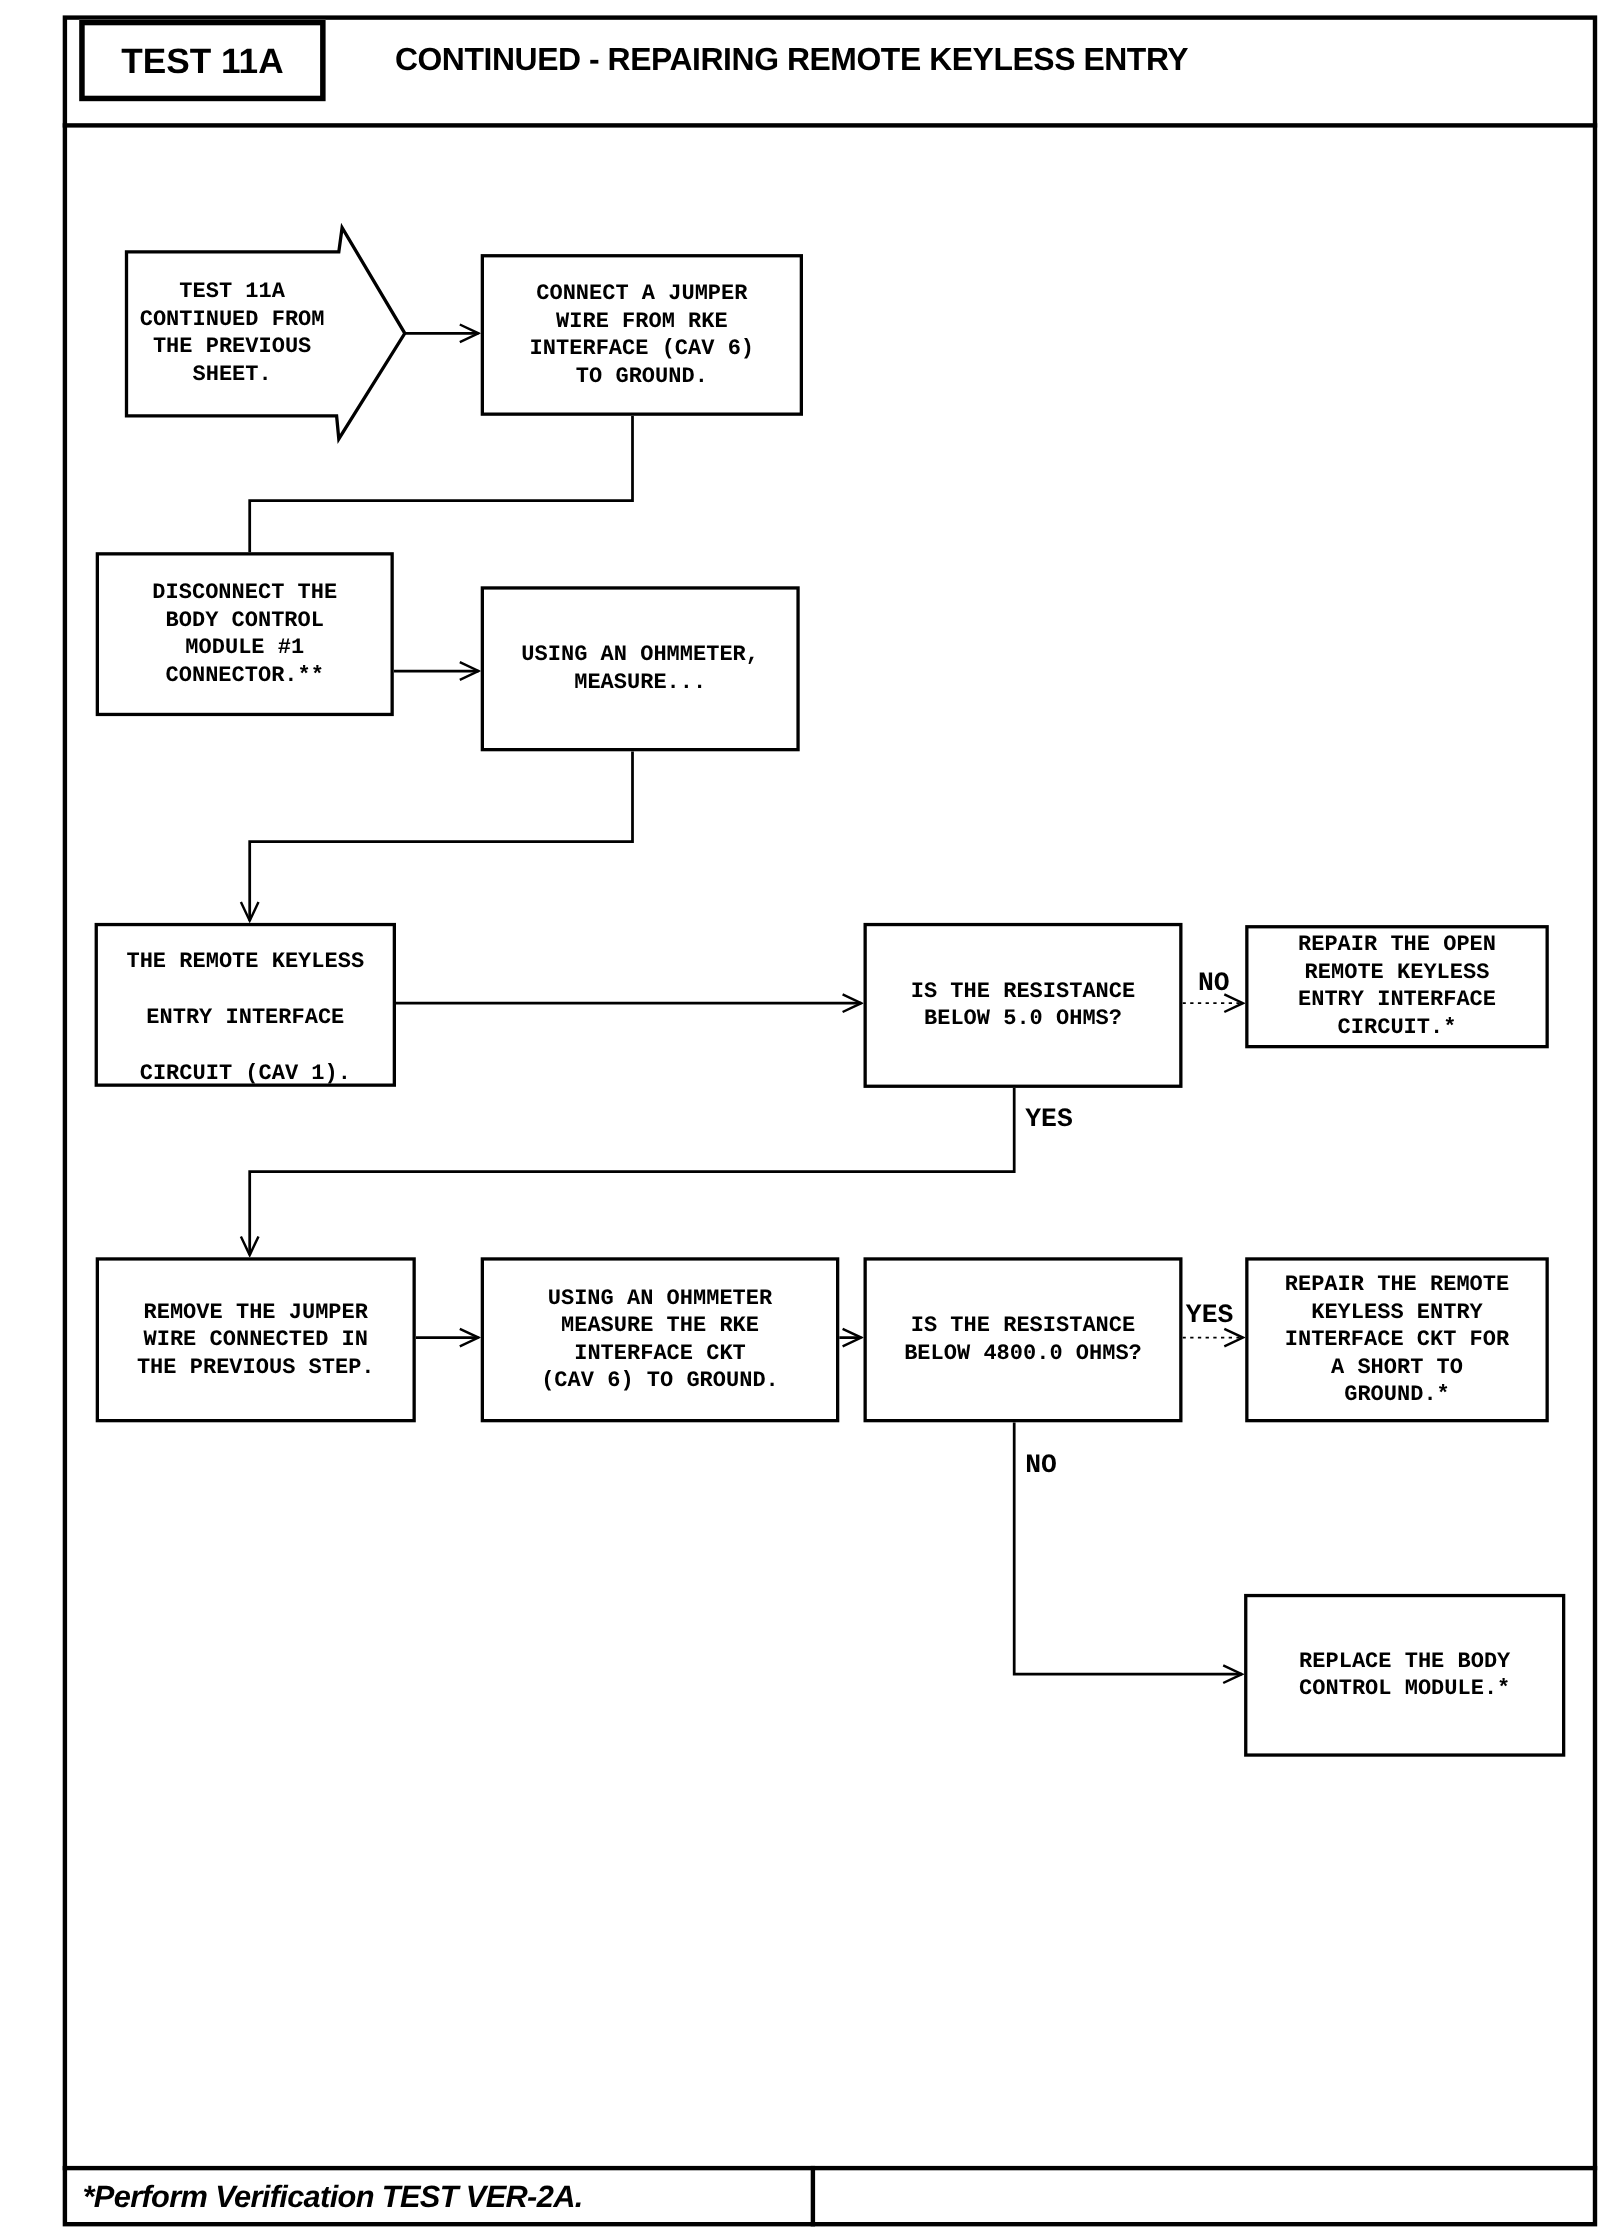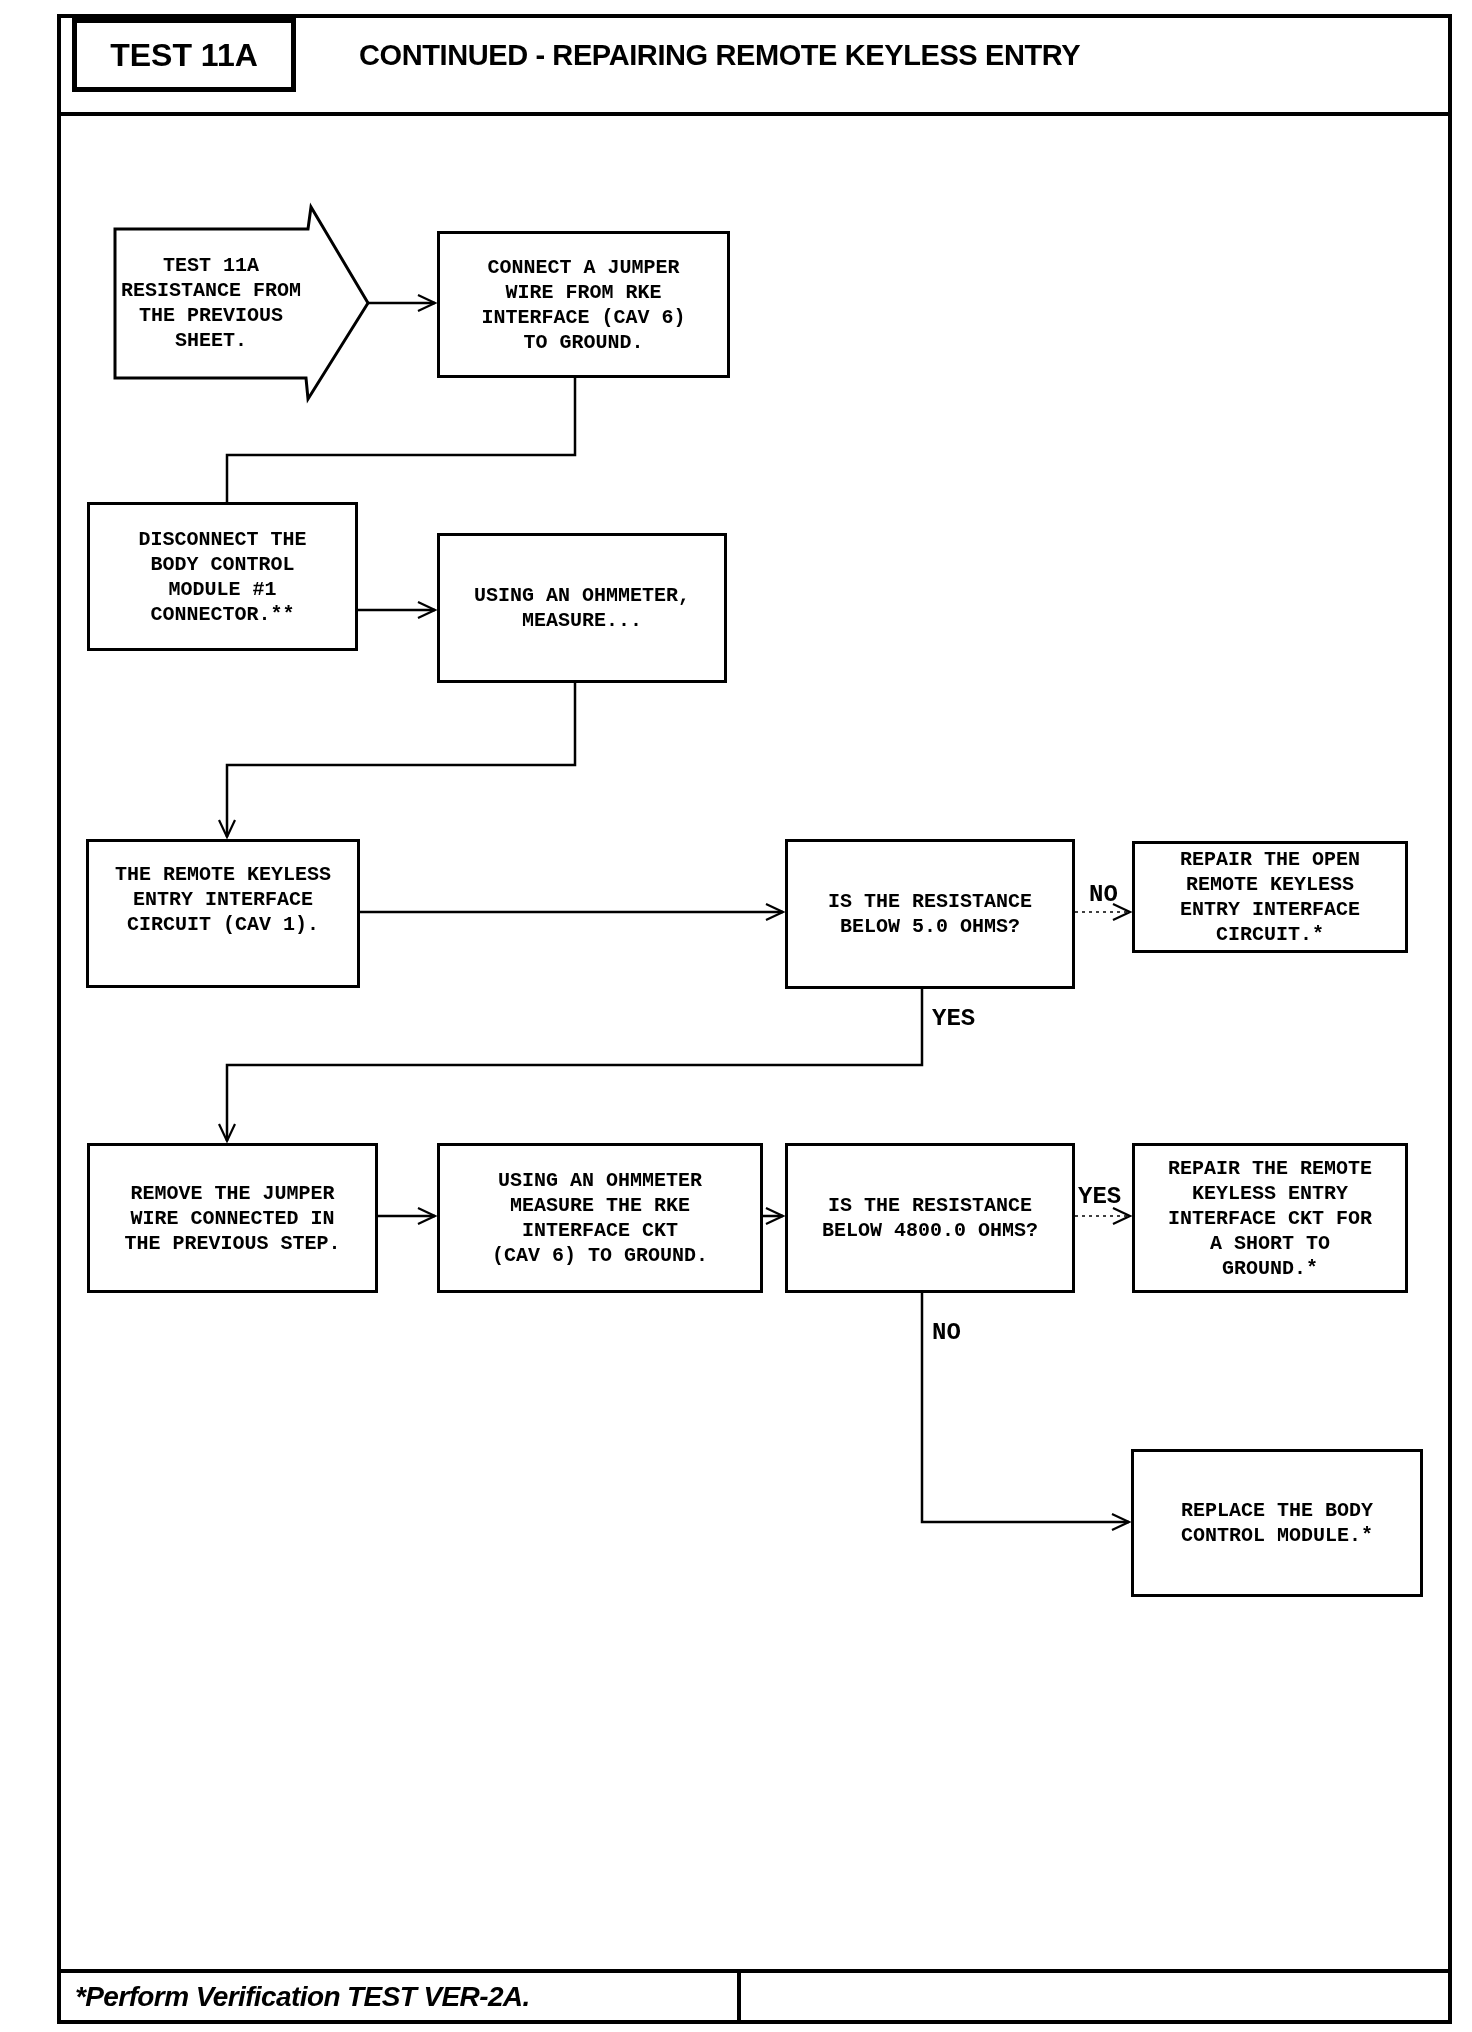--- a/index.html
+++ b/index.html
@@ -72,25 +72,25 @@
   <div class="header-line"></div>
 
   <div class="test-badge">
     <span>TEST 11A</span>
   </div>
   <div class="page-title">
     <span>CONTINUED - REPAIRING REMOTE KEYLESS ENTRY</span>
   </div>
 
   <div id="flow-layer">
-      <div class="flag-text" style="left: 117px; top: 239px; width: 188px; height: 128px;"><div>TEST 11A</div><div>RESISTANCE FROM</div><div>THE PREVIOUS</div><div>SHEET.</div></div>
+      <div class="flag-text" style="left: 117px; top: 239px; width: 188px; height: 128px;"><div>TEST 11A</div><div>CONTINUED FROM</div><div>THE PREVIOUS</div><div>SHEET.</div></div>
       <div class="flow-box" style="left: 437px; top: 231px; width: 293px; height: 147px;"><div>CONNECT A JUMPER</div><div>WIRE FROM RKE</div><div>INTERFACE (CAV 6)</div><div>TO GROUND.</div></div>
       <div class="flow-box" style="left: 87px; top: 502px; width: 271px; height: 149px;"><div>DISCONNECT THE</div><div>BODY CONTROL</div><div>MODULE #1</div><div>CONNECTOR.**</div></div>
       <div class="flow-box" style="left: 437px; top: 533px; width: 290px; height: 150px;"><div>USING AN OHMMETER,</div><div>MEASURE...</div></div>
-      <div class="flow-box valign-top" style="left: 86px; top: 839px; width: 274px; height: 149px;"><div>THE REMOTE KEYLESS</div><div>ENTRY INTERFACE</div><div>CIRCUIT (CAV 1).</div></div>
+      <div class="flow-box valign-top" style="left: 86px; top: 839px; width: 274px; height: 149px; gap: 26px;"><div>THE REMOTE KEYLESS</div><div>ENTRY INTERFACE</div><div>CIRCUIT (CAV 1).</div></div>
       <div class="flow-box" style="left: 785px; top: 839px; width: 290px; height: 150px;"><div>IS THE RESISTANCE</div><div>BELOW 5.0 OHMS?</div></div>
       <div class="flow-box" style="left: 1132px; top: 841px; width: 276px; height: 112px;"><div>REPAIR THE OPEN</div><div>REMOTE KEYLESS</div><div>ENTRY INTERFACE</div><div>CIRCUIT.*</div></div>
       <div class="flow-box" style="left: 87px; top: 1143px; width: 291px; height: 150px;"><div>REMOVE THE JUMPER</div><div>WIRE CONNECTED IN</div><div>THE PREVIOUS STEP.</div></div>
       <div class="flow-box" style="left: 437px; top: 1143px; width: 326px; height: 150px;"><div>USING AN OHMMETER</div><div>MEASURE THE RKE</div><div>INTERFACE CKT</div><div>(CAV 6) TO GROUND.</div></div>
       <div class="flow-box" style="left: 785px; top: 1143px; width: 290px; height: 150px;"><div>IS THE RESISTANCE</div><div>BELOW 4800.0 OHMS?</div></div>
       <div class="flow-box" style="left: 1132px; top: 1143px; width: 276px; height: 150px;"><div>REPAIR THE REMOTE</div><div>KEYLESS ENTRY</div><div>INTERFACE CKT FOR</div><div>A SHORT TO</div><div>GROUND.*</div></div>
       <div class="flow-box" style="left: 1131px; top: 1449px; width: 292px; height: 148px;"><div>REPLACE THE BODY</div><div>CONTROL MODULE.*</div></div>
       <div class="branch-label" style="left: 1089px; top: 884px; position: absolute;">NO</div>
       <div class="branch-label" style="left: 932px; top: 1008px; position: absolute;">YES</div>
       <div class="branch-label" style="left: 1078px; top: 1186px; position: absolute;">YES</div>

